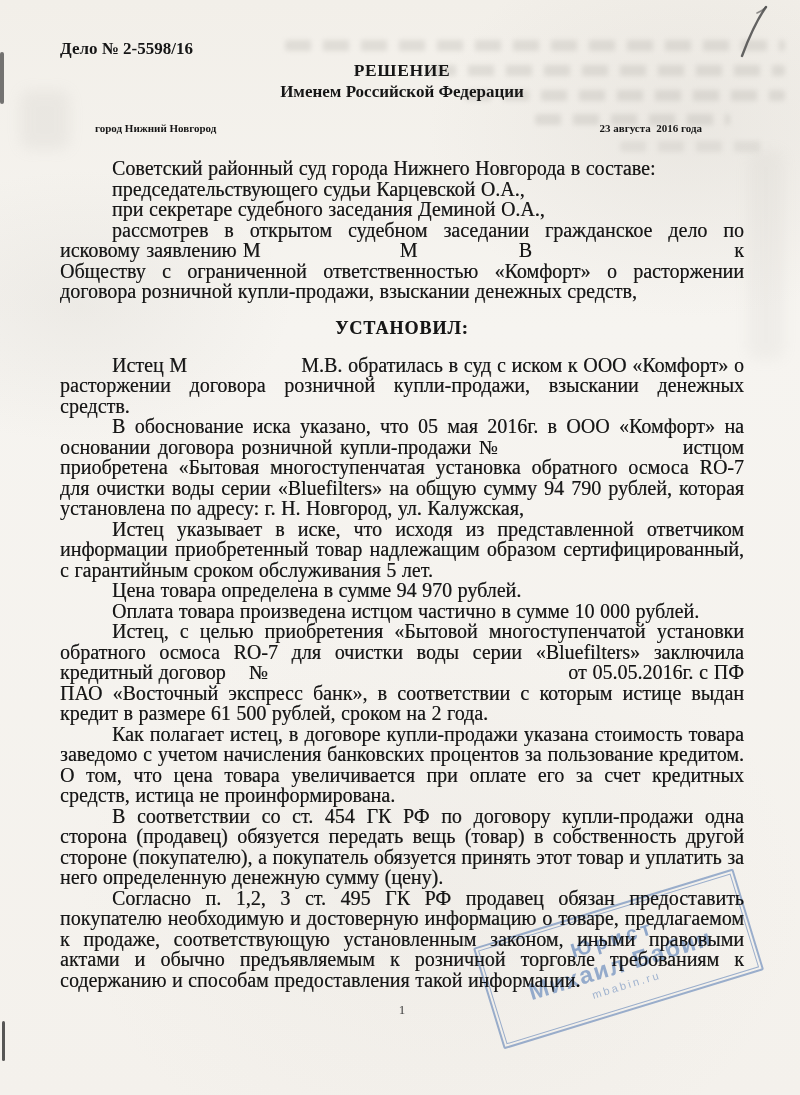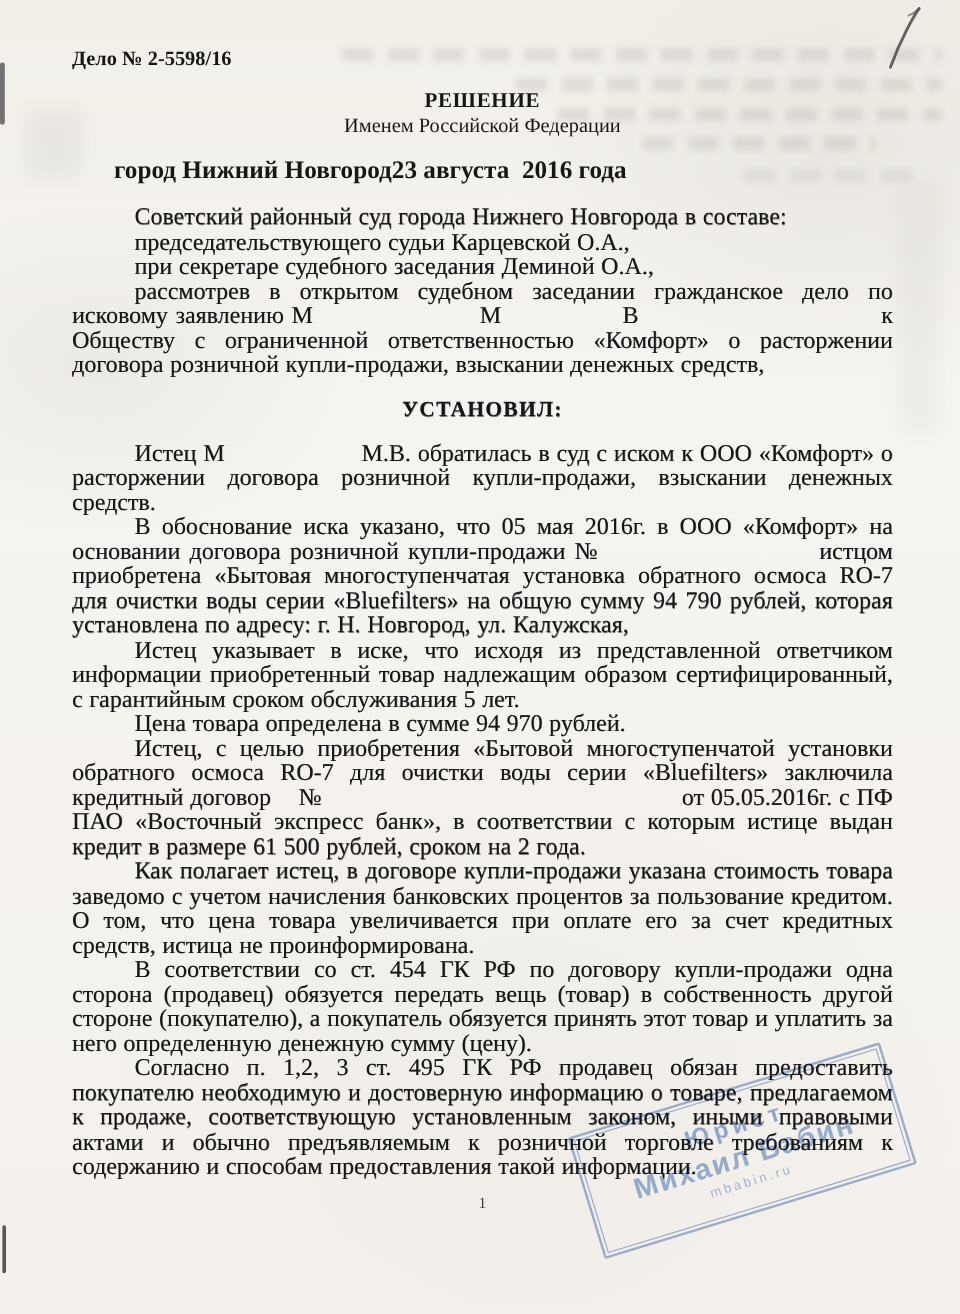--- a/index.html
+++ b/index.html
@@ -13,23 +13,23 @@
     color:#161616;
     background-color:#f5f3ee;
     background-image:
       radial-gradient(ellipse 340px 220px at 10% 28%, rgba(189,185,177,.16), transparent 62%),
       radial-gradient(ellipse 420px 300px at 86% 12%, rgba(196,191,184,.20), transparent 62%),
       radial-gradient(ellipse 520px 420px at 55% 82%, rgba(201,197,190,.10), transparent 70%),
       linear-gradient(180deg,#f2efe9,#f6f4f0 30%,#f4f1ec);
   }
   .content{position:relative;padding:30px 56px 0 60px;z-index:1;}
   .case-number{font-weight:bold;font-size:17px;line-height:21px;margin-top:8px;}
-  .doc-title{text-align:center;font-weight:bold;font-size:17.5px;line-height:21px;letter-spacing:.6px;margin-top:14px;}
-  .doc-subtitle{text-align:center;font-weight:normal;font-size:17px;line-height:21px;}
-  .city-row{display:flex;font-weight:bold;font-size:21px;line-height:21px;margin-top:16px;}
+  .doc-title{text-align:center;font-weight:bold;font-size:17.5px;line-height:21px;letter-spacing:.6px;margin-top:1px;}
+  .doc-subtitle{text-align:center;font-weight:bold;font-size:17px;line-height:21px;}
+  .city-row{display:flex;justify-content:space-between;font-weight:bold;font-size:11px;line-height:21px;margin-top:16px;}
   .city-row .date{padding-right:42px;white-space:nowrap;}
   .city-row .city{padding-left:35px;}
   .body-text{margin-top:19px;}
   p.doc{
     margin:0;text-align:justify;text-indent:52px;
     font-size:20px;line-height:20.5px;
     text-shadow:.35px .15px .35px rgba(25,25,25,.55);
     word-spacing:.5px;
   }
   .ustanovil{
@@ -103,20 +103,21 @@
       <p class="doc">председательствующего судьи Карцевской О.А.,</p>
       <p class="doc">при секретаре судебного заседания Деминой О.А.,</p>
       <p class="doc">рассмотрев в открытом судебном заседании гражданское дело по исковому заявлению М&nbsp;&nbsp;&nbsp;&nbsp;&nbsp;&nbsp;&nbsp;&nbsp;&nbsp;&nbsp;&nbsp;&nbsp;&nbsp;&nbsp;&nbsp;&nbsp;&nbsp;&nbsp;&nbsp;&nbsp;&nbsp;&nbsp;М&nbsp;&nbsp;&nbsp;&nbsp;&nbsp;&nbsp;&nbsp;&nbsp;&nbsp;&nbsp;&nbsp;&nbsp;&nbsp;&nbsp;&nbsp;&nbsp;В&nbsp;&nbsp;&nbsp;&nbsp;&nbsp;&nbsp;&nbsp;&nbsp;&nbsp;&nbsp;&nbsp;&nbsp;&nbsp;&nbsp;&nbsp;&nbsp;&nbsp;&nbsp;&nbsp;&nbsp;&nbsp;&nbsp;&nbsp;&nbsp;&nbsp;&nbsp;&nbsp;&nbsp;&nbsp;&nbsp;&nbsp;&nbsp;к Обществу с ограниченной ответственностью «Комфорт» о расторжении договора розничной купли-продажи, взыскании денежных средств,</p>
 
       <div class="ustanovil">УСТАНОВИЛ:</div>
 
       <p class="doc">Истец М&nbsp;&nbsp;&nbsp;&nbsp;&nbsp;&nbsp;&nbsp;&nbsp;&nbsp;&nbsp;&nbsp;&nbsp;&nbsp;&nbsp;&nbsp;&nbsp;&nbsp;&nbsp;&nbsp;&nbsp;М.В. обратилась в суд с иском к ООО «Комфорт» о расторжении договора розничной купли-продажи, взыскании денежных средств.</p>
       <p class="doc">В обоснование иска указано, что 05 мая 2016г. в ООО «Комфорт» на основании договора розничной купли-продажи №&nbsp;&nbsp;&nbsp;&nbsp;&nbsp;&nbsp;&nbsp;&nbsp;&nbsp;&nbsp;&nbsp;&nbsp;&nbsp;&nbsp;&nbsp;&nbsp;&nbsp;&nbsp;&nbsp;&nbsp;&nbsp;&nbsp;&nbsp;&nbsp;истцом приобретена «Бытовая многоступенчатая установка обратного осмоса RO-7 для очистки воды серии «Bluefilters» на общую сумму 94 790 рублей, которая установлена по адресу: г. Н. Новгород, ул. Калужская,</p>
       <p class="doc">Истец указывает в иске, что исходя из представленной ответчиком информации приобретенный товар надлежащим образом сертифицированный, с гарантийным сроком обслуживания 5 лет.</p>
       <p class="doc">Цена товара определена в сумме 94 970 рублей.</p>
+      <p class="doc">Оплата товара произведена истцом частично в сумме 10 000 рублей.</p>
       <p class="doc">Истец, с целью приобретения «Бытовой многоступенчатой установки обратного осмоса RO-7 для очистки воды серии «Bluefilters» заключила кредитный договор&nbsp;&nbsp;&nbsp;&nbsp;№&nbsp;&nbsp;&nbsp;&nbsp;&nbsp;&nbsp;&nbsp;&nbsp;&nbsp;&nbsp;&nbsp;&nbsp;&nbsp;&nbsp;&nbsp;&nbsp;&nbsp;&nbsp;&nbsp;&nbsp;&nbsp;&nbsp;&nbsp;&nbsp;&nbsp;&nbsp;&nbsp;&nbsp;&nbsp;&nbsp;&nbsp;&nbsp;&nbsp;&nbsp;&nbsp;&nbsp;&nbsp;&nbsp;&nbsp;&nbsp;&nbsp;&nbsp;&nbsp;&nbsp;&nbsp;&nbsp;&nbsp;&nbsp;&nbsp;&nbsp;&nbsp;&nbsp;от 05.05.2016г. с ПФ ПАО «Восточный экспресс банк», в соответствии с которым истице выдан кредит в размере 61 500 рублей, сроком на 2 года.</p>
       <p class="doc">Как полагает истец, в договоре купли-продажи указана стоимость товара заведомо с учетом начисления банковских процентов за пользование кредитом. О том, что цена товара увеличивается при оплате его за счет кредитных средств, истица не проинформирована.</p>
       <p class="doc">В соответствии со ст. 454 ГК РФ по договору купли-продажи одна сторона (продавец) обязуется передать вещь (товар) в собственность другой стороне (покупателю), а покупатель обязуется принять этот товар и уплатить за него определенную денежную сумму (цену).</p>
       <p class="doc">Согласно п. 1,2, 3 ст. 495 ГК РФ продавец обязан предоставить покупателю необходимую и достоверную информацию о товаре, предлагаемом к продаже, соответствующую установленным законом, иными правовыми актами и обычно предъявляемым к розничной торговле требованиям к содержанию и способам предоставления такой информации.</p>
 
       <div class="page-number">1</div>
     </div>
   </div>
 
   <div class="stamp">

